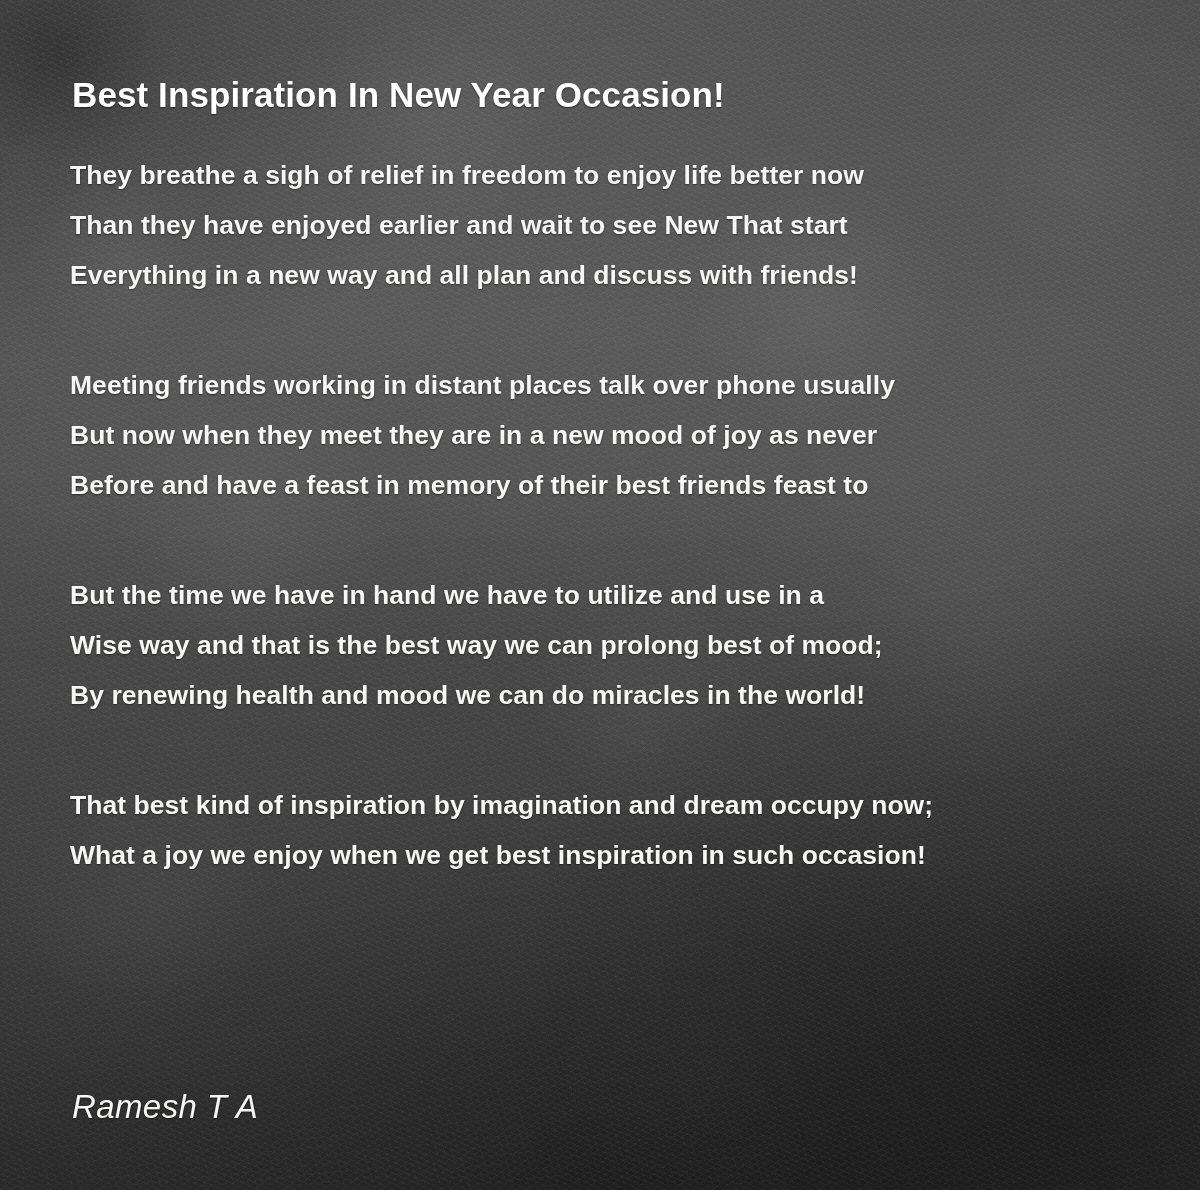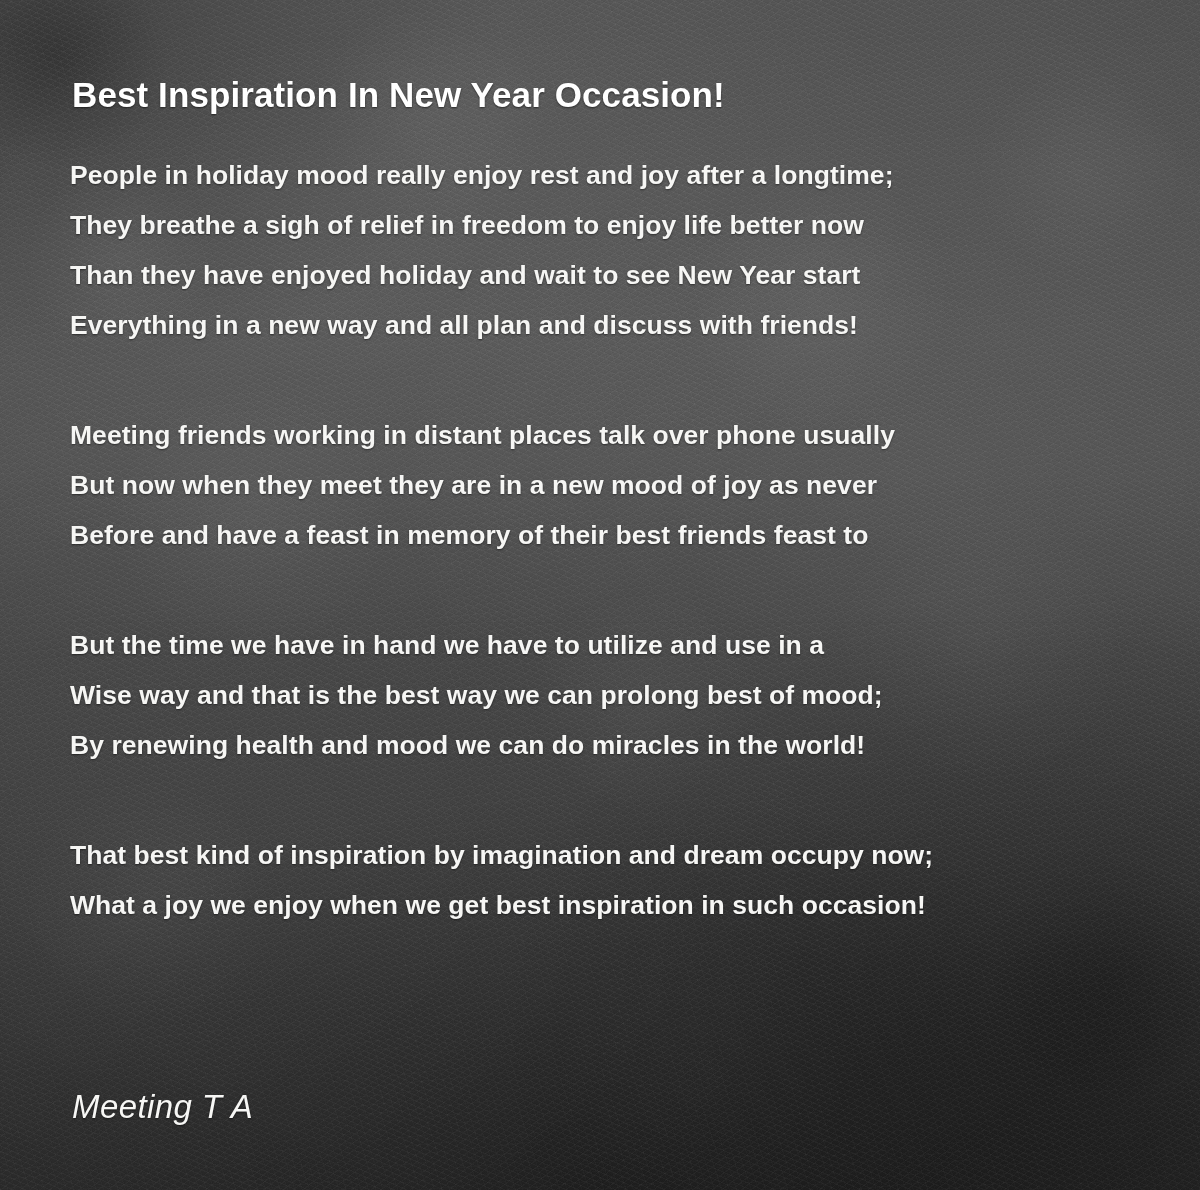--- a/index.html
+++ b/index.html
@@ -164,23 +164,22 @@
   <div class="tex tex-band-bottom"></div>
   <div class="tex tex-vignette"></div>
 
   <div class="content">
 
     <h1 class="poem-title">Best Inspiration In New Year Occasion!</h1>
 
     <div class="stanzas">
 
       <div class="stanza">
-        <div class="poem-line">People in holiday mood really enjoy rest and joy after a longtime;</div>
         <div class="poem-line">They breathe a sigh of relief in freedom to enjoy life better now</div>
-        <div class="poem-line">Than they have enjoyed holiday and wait to see New Year start</div>
+        <div class="poem-line">Than they have enjoyed earlier and wait to see New That start</div>
         <div class="poem-line">Everything in a new way and all plan and discuss with friends!</div>
       </div>
 
       <div class="stanza">
         <div class="poem-line">Meeting friends working in distant places talk over phone usually</div>
         <div class="poem-line">But now when they meet they are in a new mood of joy as never</div>
         <div class="poem-line">Before and have a feast in memory of their best friends feast to</div>
       </div>
 
       <div class="stanza">
@@ -189,16 +188,16 @@
         <div class="poem-line">By renewing health and mood we can do miracles in the world!</div>
       </div>
 
       <div class="stanza">
         <div class="poem-line">That best kind of inspiration by imagination and dream occupy now;</div>
         <div class="poem-line">What a joy we enjoy when we get best inspiration in such occasion!</div>
       </div>
 
     </div>
 
-    <div class="author">Meeting T A</div>
+    <div class="author">Ramesh T A</div>
 
   </div>
 </div>
 
 </body></html>

